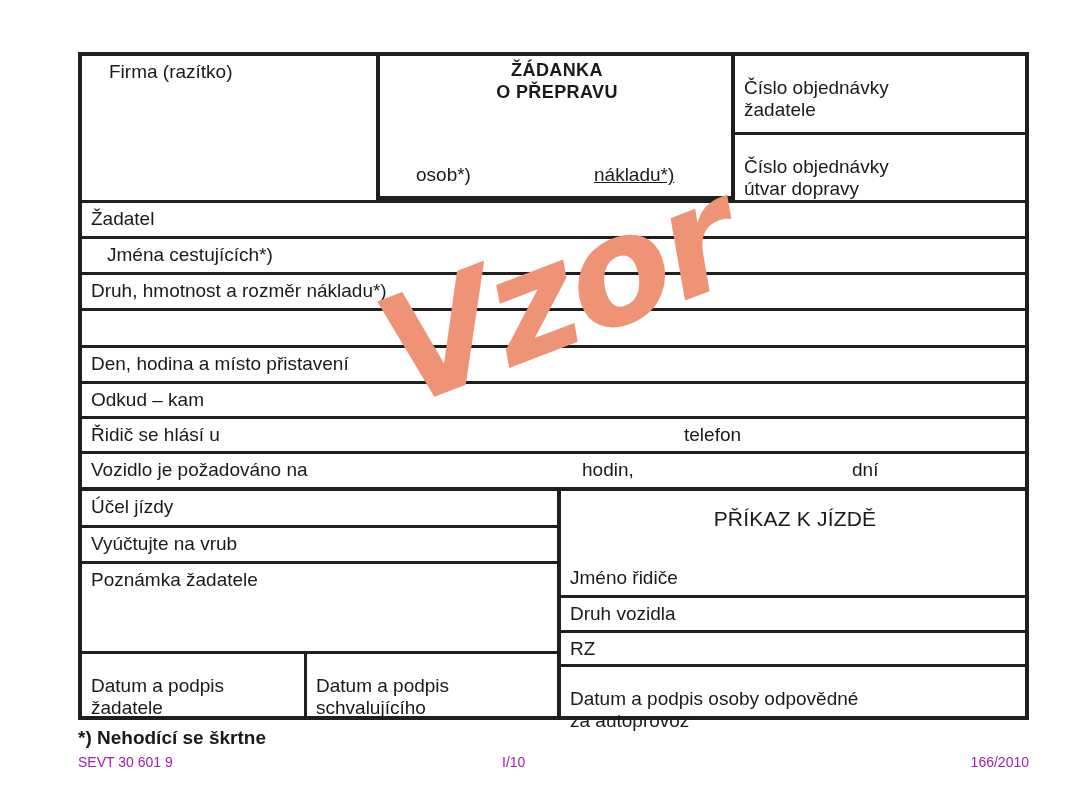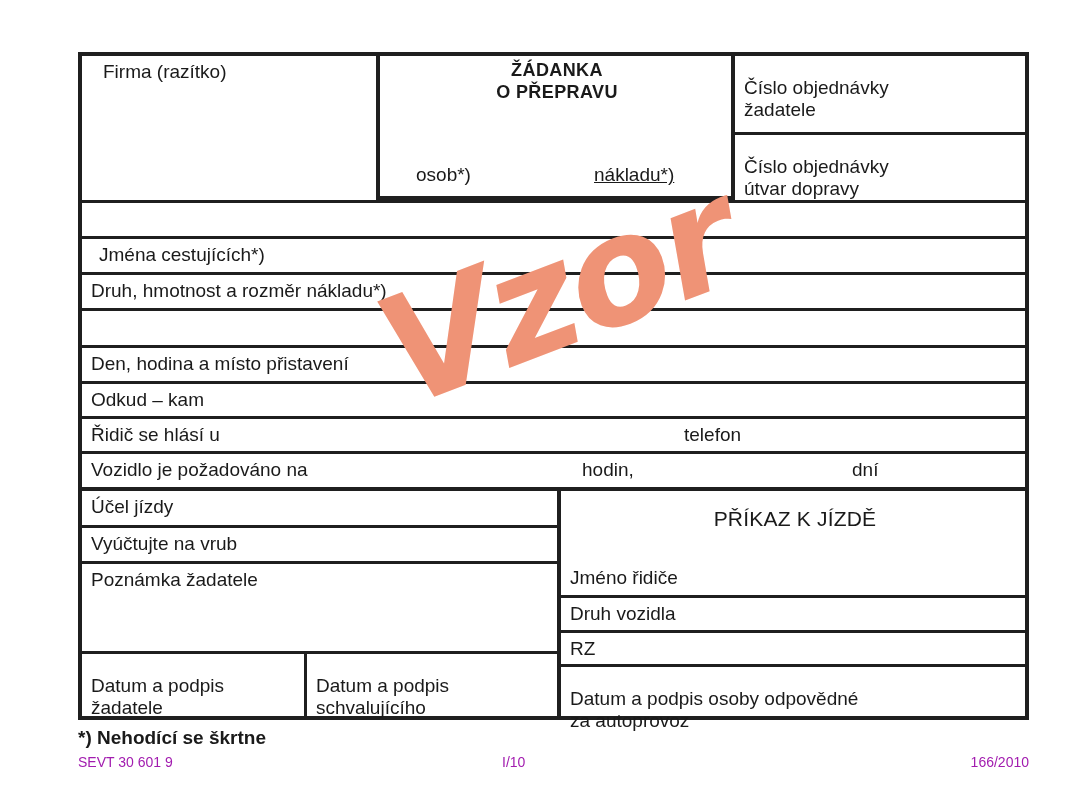--- a/index.html
+++ b/index.html
@@ -145,21 +145,21 @@
   .footer-row .f-mid   { position: absolute; left: 424px; }
   .footer-row .f-right { position: absolute; right: 0; }
 </style>
 </head>
 <body>
 
 <div class="page">
 
   <div class="form">
 
-    <div class="cell" style="left:12px;top:0;width:259px;height:140px;">
+    <div class="cell" style="left:18px;top:0;width:259px;height:140px;">
       <span class="lbl">Firma (razítko)</span>
     </div>
 
     <div class="vline thick" style="left:294px;top:0;height:144px;"></div>
 
     <div class="hline thick" style="left:294px;top:140px;width:355px;"></div>
 
     <div class="title-block">
       <div>ŽÁDANKA</div>
       <div>O PŘEPRAVU</div>
@@ -178,23 +178,26 @@
     <div class="hline" style="left:653px;top:76px;width:294px;"></div>
 
     <div class="cell" style="left:653px;top:79px;width:294px;height:65px;">
       <span class="lbl two">
         <span>Číslo objednávky</span><br>
         <span>útvar dopravy</span>
       </span>
     </div>
 
     <div class="hline" style="left:0;top:144px;width:947px;"></div>
+    <div class="cell" style="left:0;top:147px;width:947px;height:33px;">
+      <span class="lbl">Žadatel</span>
+    </div>
 
     <div class="hline" style="left:0;top:180px;width:947px;"></div>
-    <div class="cell" style="left:8px;top:183px;width:947px;height:33px;">
+    <div class="cell" style="left:16px;top:183px;width:947px;height:33px;">
       <span class="lbl">Jména cestujících*)</span>
     </div>
 
     <div class="hline" style="left:0;top:216px;width:947px;"></div>
     <div class="cell" style="left:0;top:219px;width:947px;height:33px;">
       <span class="lbl">Druh, hmotnost a rozměr nákladu*)</span>
     </div>
 
     <div class="hline" style="left:0;top:252px;width:947px;"></div>
     <div class="cell" style="left:0;top:255px;width:947px;height:34px;">

